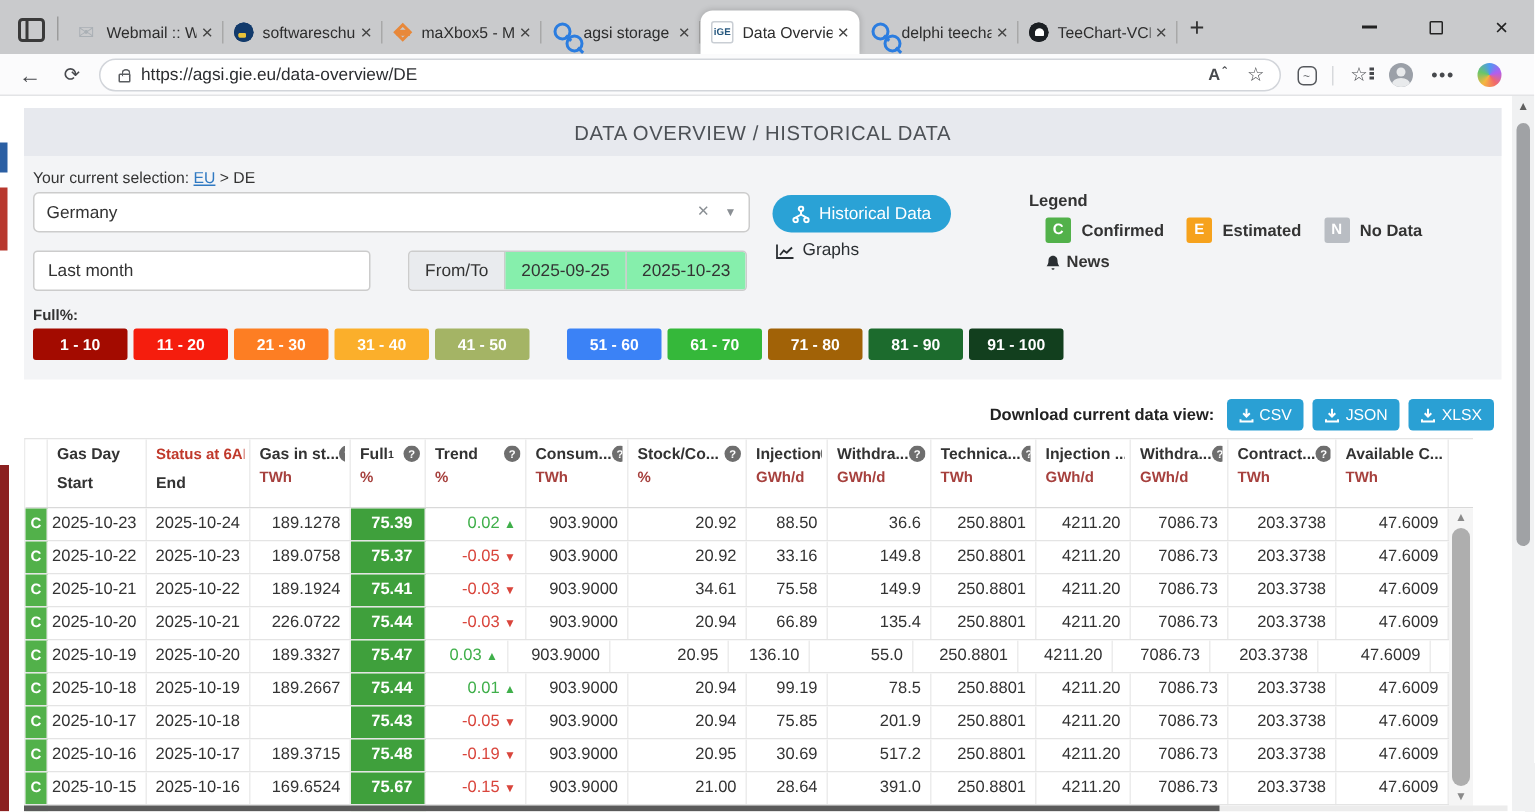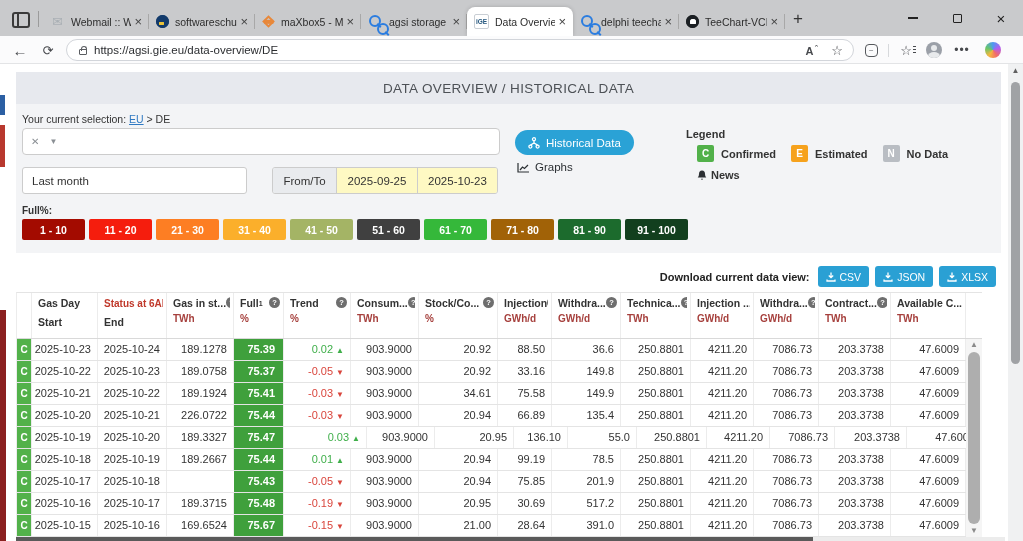--- a/index.html
+++ b/index.html
@@ -73,21 +73,21 @@
   .graphs { position:absolute; left:517px; top:97px; font-size:11.5px; color:#2b2f33; display:flex; align-items:center; gap:5px; }
   .legend { position:absolute; left:686px; top:64px; }
   .legend-title { font-weight:bold; font-size:11px; margin-bottom:5px; }
   .legend-row { display:flex; align-items:center; gap:7px; margin-left:11px; }
   .lg-badge { width:17px; height:17px; border-radius:2px; color:#fff; font-weight:bold; font-size:10px; display:flex; align-items:center; justify-content:center; }
   .lg-label { font-weight:bold; font-size:11px; margin-right:8px; }
   .news { display:flex; align-items:center; gap:4px; margin:7px 0 0 11px; font-weight:bold; font-size:11px; }
   .inp { position:absolute; height:27px; background:#fff; border:1px solid #ccc; border-radius:3px; display:flex; align-items:center; padding:0 9px; font-size:11.5px; }
   .ft-group { position:absolute; left:272px; top:103px; height:27px; display:flex; border:1px solid #ccc; border-radius:3px; overflow:hidden; }
   .ft-label { width:64px; background:#e9ebee; display:flex; align-items:center; justify-content:center; font-size:11.5px; border-right:1px solid #ccc; }
-  .ft-date { width:80px; background:#fef9c3; display:flex; align-items:center; justify-content:center; font-size:11.5px; }
+  .ft-date { width:80px; background:#86efac; display:flex; align-items:center; justify-content:center; font-size:11.5px; }
   .ft-date + .ft-date { border-left:1px solid #ccc; }
   .full-label { position:absolute; left:22px; top:141px; font-weight:bold; font-size:10px; }
   .chips { position:absolute; left:22px; top:155px; display:flex; gap:4px; }
   .chip { width:63px; height:21px; border-radius:2px; color:#fff; font-weight:bold; font-size:10.5px; display:flex; align-items:center; justify-content:center; }
   .dl-row { position:absolute; right:27px; top:202px; display:flex; align-items:center; gap:6px; }
   .dl-label { font-weight:bold; font-size:11px; color:#222; margin-right:2px; }
   .dl-btn { height:21px; background:#2aa0d4; color:#fff; border:none; border-radius:3px; font-size:10.5px; padding:0 8px; display:flex; align-items:center; gap:4px; font-family:inherit; }
 
   
   .table-wrap { position:absolute; left:16px; top:228px; width:966px; height:249px; border-top:1px solid #e4e4e4; border-left:1px solid #ececec; }
@@ -225,20 +225,21 @@
     <div class="titlebar">
       <div class="page-title">DATA OVERVIEW / HISTORICAL DATA</div>
     </div>
 
     <div class="selline">
       <span>Your current selection:</span>
       <a href="#">EU</a><span> &gt; </span><span>DE</span>
     </div>
 
     <div class="select">
+      <span class="val">Germany</span>
       <span class="clr">✕</span>
       <span class="car">▼</span>
     </div>
 
     <button class="btn-hist">
       <svg width="12" height="12" viewBox="0 0 12 12">
           <g stroke="#fff" stroke-width="1.3" fill="none">
             <circle cx="6" cy="2.2" r="1.5"></circle>
             <circle cx="2.4" cy="9.6" r="1.5"></circle>
             <circle cx="9.6" cy="9.6" r="1.5"></circle>
@@ -284,21 +285,21 @@
       <div class="ft-date">2025-10-23</div>
     </div>
 
     <div class="full-label">Full%:</div>
     <div class="chips">
         <div class="chip" style="background: rgb(163, 11, 0);">1 - 10</div>
         <div class="chip" style="background: rgb(245, 29, 13);">11 - 20</div>
         <div class="chip" style="background: rgb(253, 126, 35);">21 - 30</div>
         <div class="chip" style="background: rgb(251, 175, 43);">31 - 40</div>
         <div class="chip" style="background: rgb(164, 180, 101);">41 - 50</div>
-        <div class="chip" style="background: #404040;">51 - 60</div>
+        <div class="chip" style="background: #3b82f6; margin-left: 21px;">51 - 60</div>
         <div class="chip" style="background: rgb(53, 184, 58);">61 - 70</div>
         <div class="chip" style="background: #a16207;">71 - 80</div>
         <div class="chip" style="background: rgb(28, 107, 45);">81 - 90</div>
         <div class="chip" style="background: rgb(18, 63, 30);">91 - 100</div>
       </div>
 
     <div class="dl-row">
       <span class="dl-label">Download current data view:</span>
     <button class="dl-btn">
           <svg width="10" height="10" viewBox="0 0 10 10">
@@ -498,21 +499,21 @@
             <div class="td" style="width: 65px;">7086.73</div>
             <div class="td" style="width: 72px;">203.3738</div>
             <div class="td" style="width: 75px;">47.6009</div>
           </div>
           <div class="tr">
             <div class="td td-status" style="width: 15px; background: rgb(82, 177, 74);">C</div>
             <div class="td" style="width: 66px;">2025-10-19</div>
             <div class="td" style="width: 69px;">2025-10-20</div>
             <div class="td" style="width: 67px;">189.3327</div>
             <div class="td td-full" style="width: 50px; background: rgb(63, 160, 60);">75.47</div>
-            <div class="td trend-up" style="width: 83px;">0.03<span class="arr">▲</span></div>
+            <div class="td trend-up" style="width: 55px;">0.03<span class="arr">▲</span></div>
             <div class="td" style="width: 68px;">903.9000</div>
             <div class="td" style="width: 79px;">20.95</div>
             <div class="td" style="width: 54px;">136.10</div>
             <div class="td" style="width: 69px;">55.0</div>
             <div class="td" style="width: 70px;">250.8801</div>
             <div class="td" style="width: 63px;">4211.20</div>
             <div class="td" style="width: 65px;">7086.73</div>
             <div class="td" style="width: 72px;">203.3738</div>
             <div class="td" style="width: 75px;">47.6009</div>
           </div>

